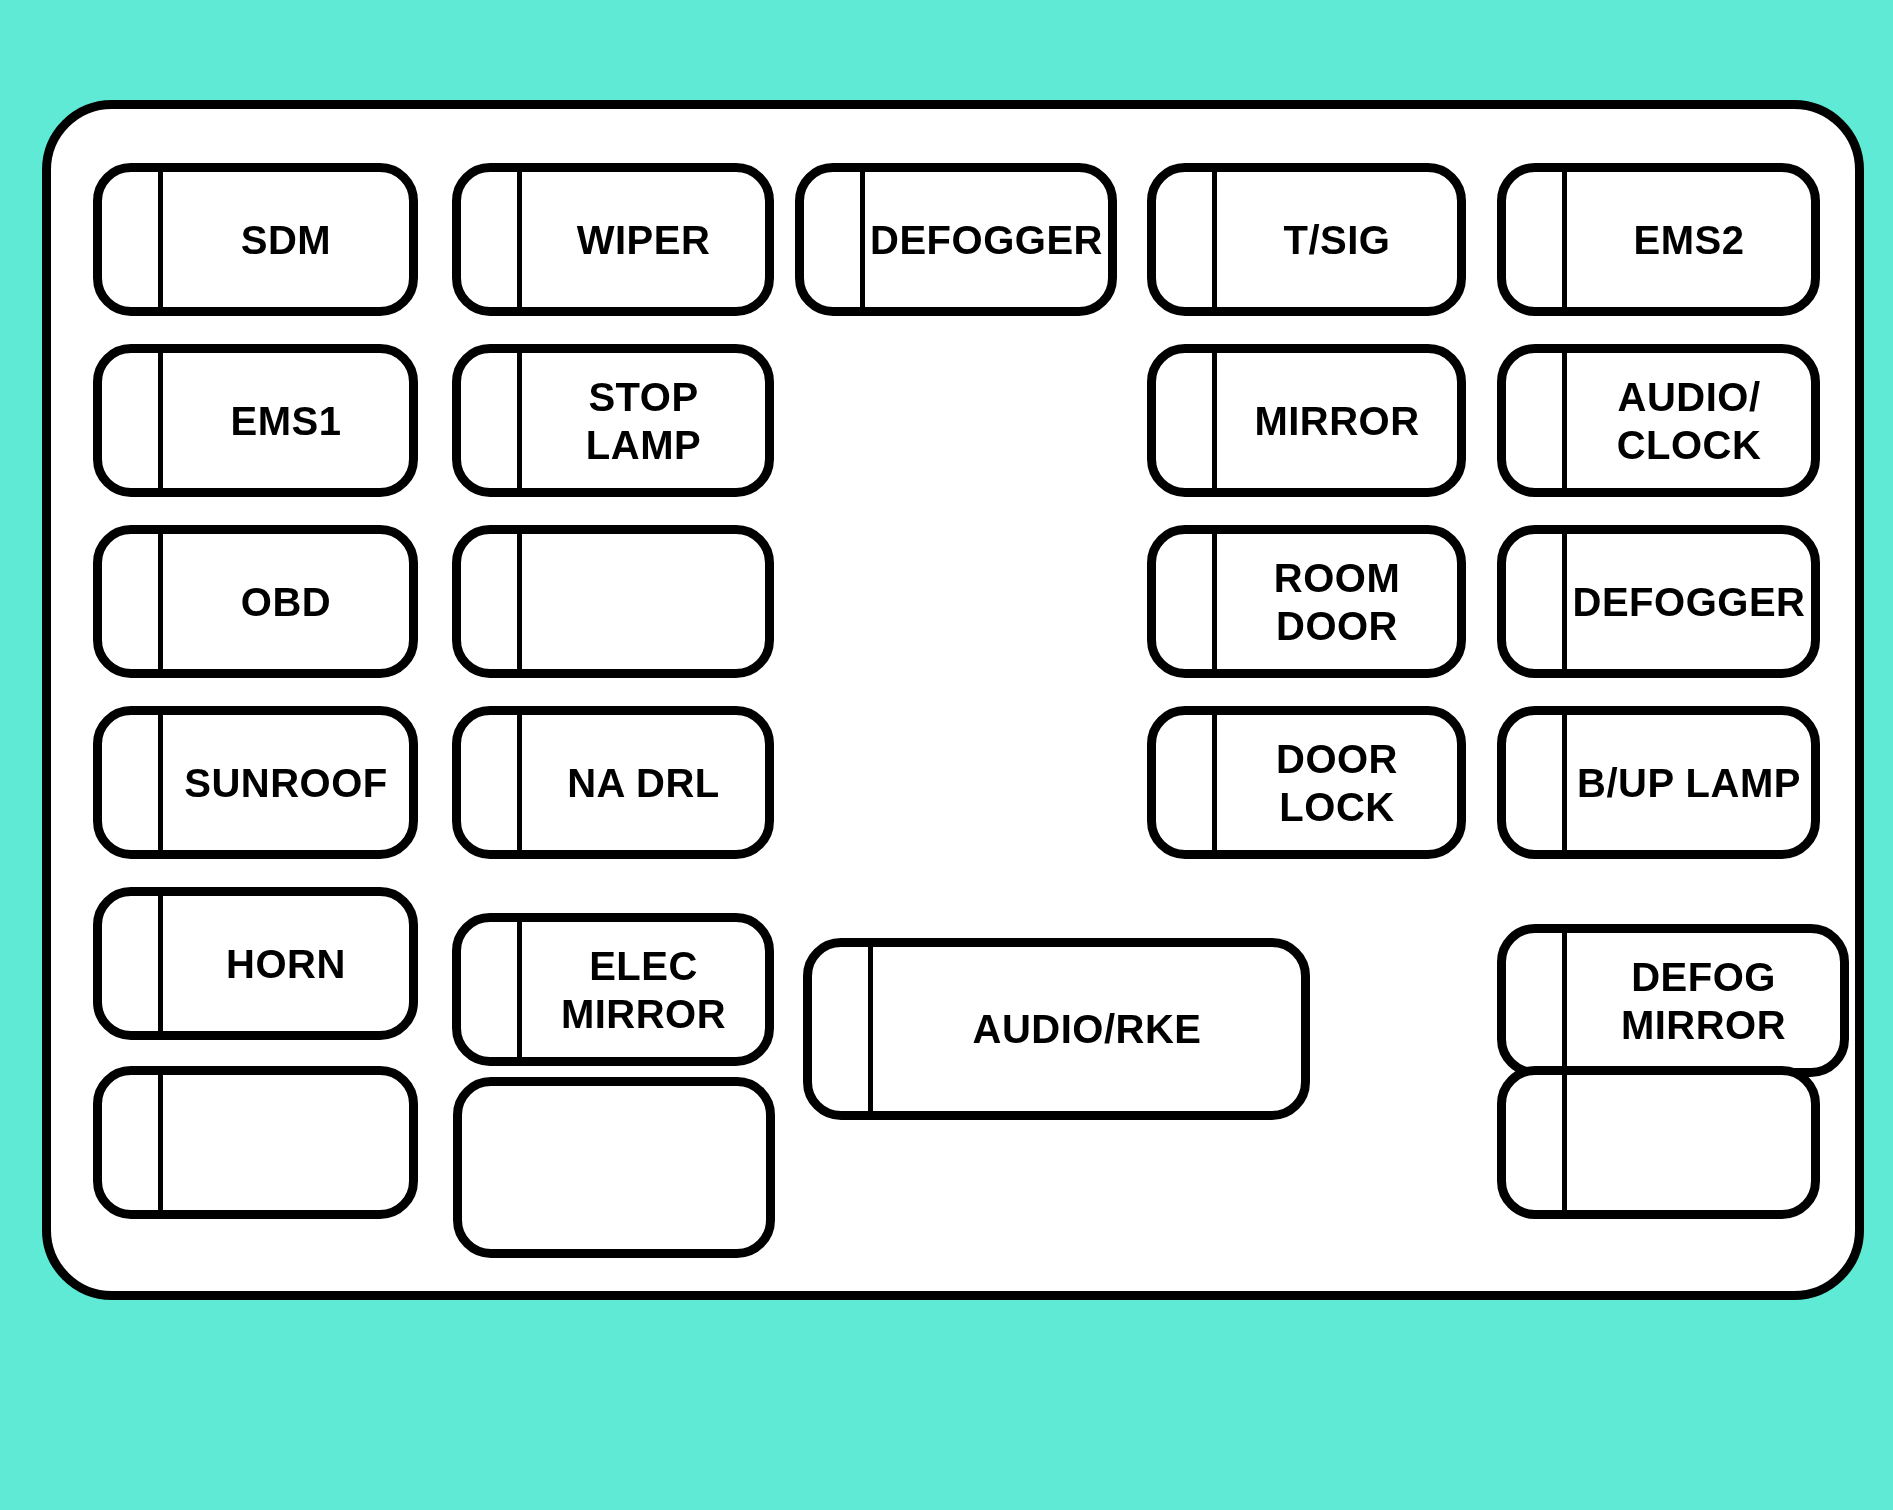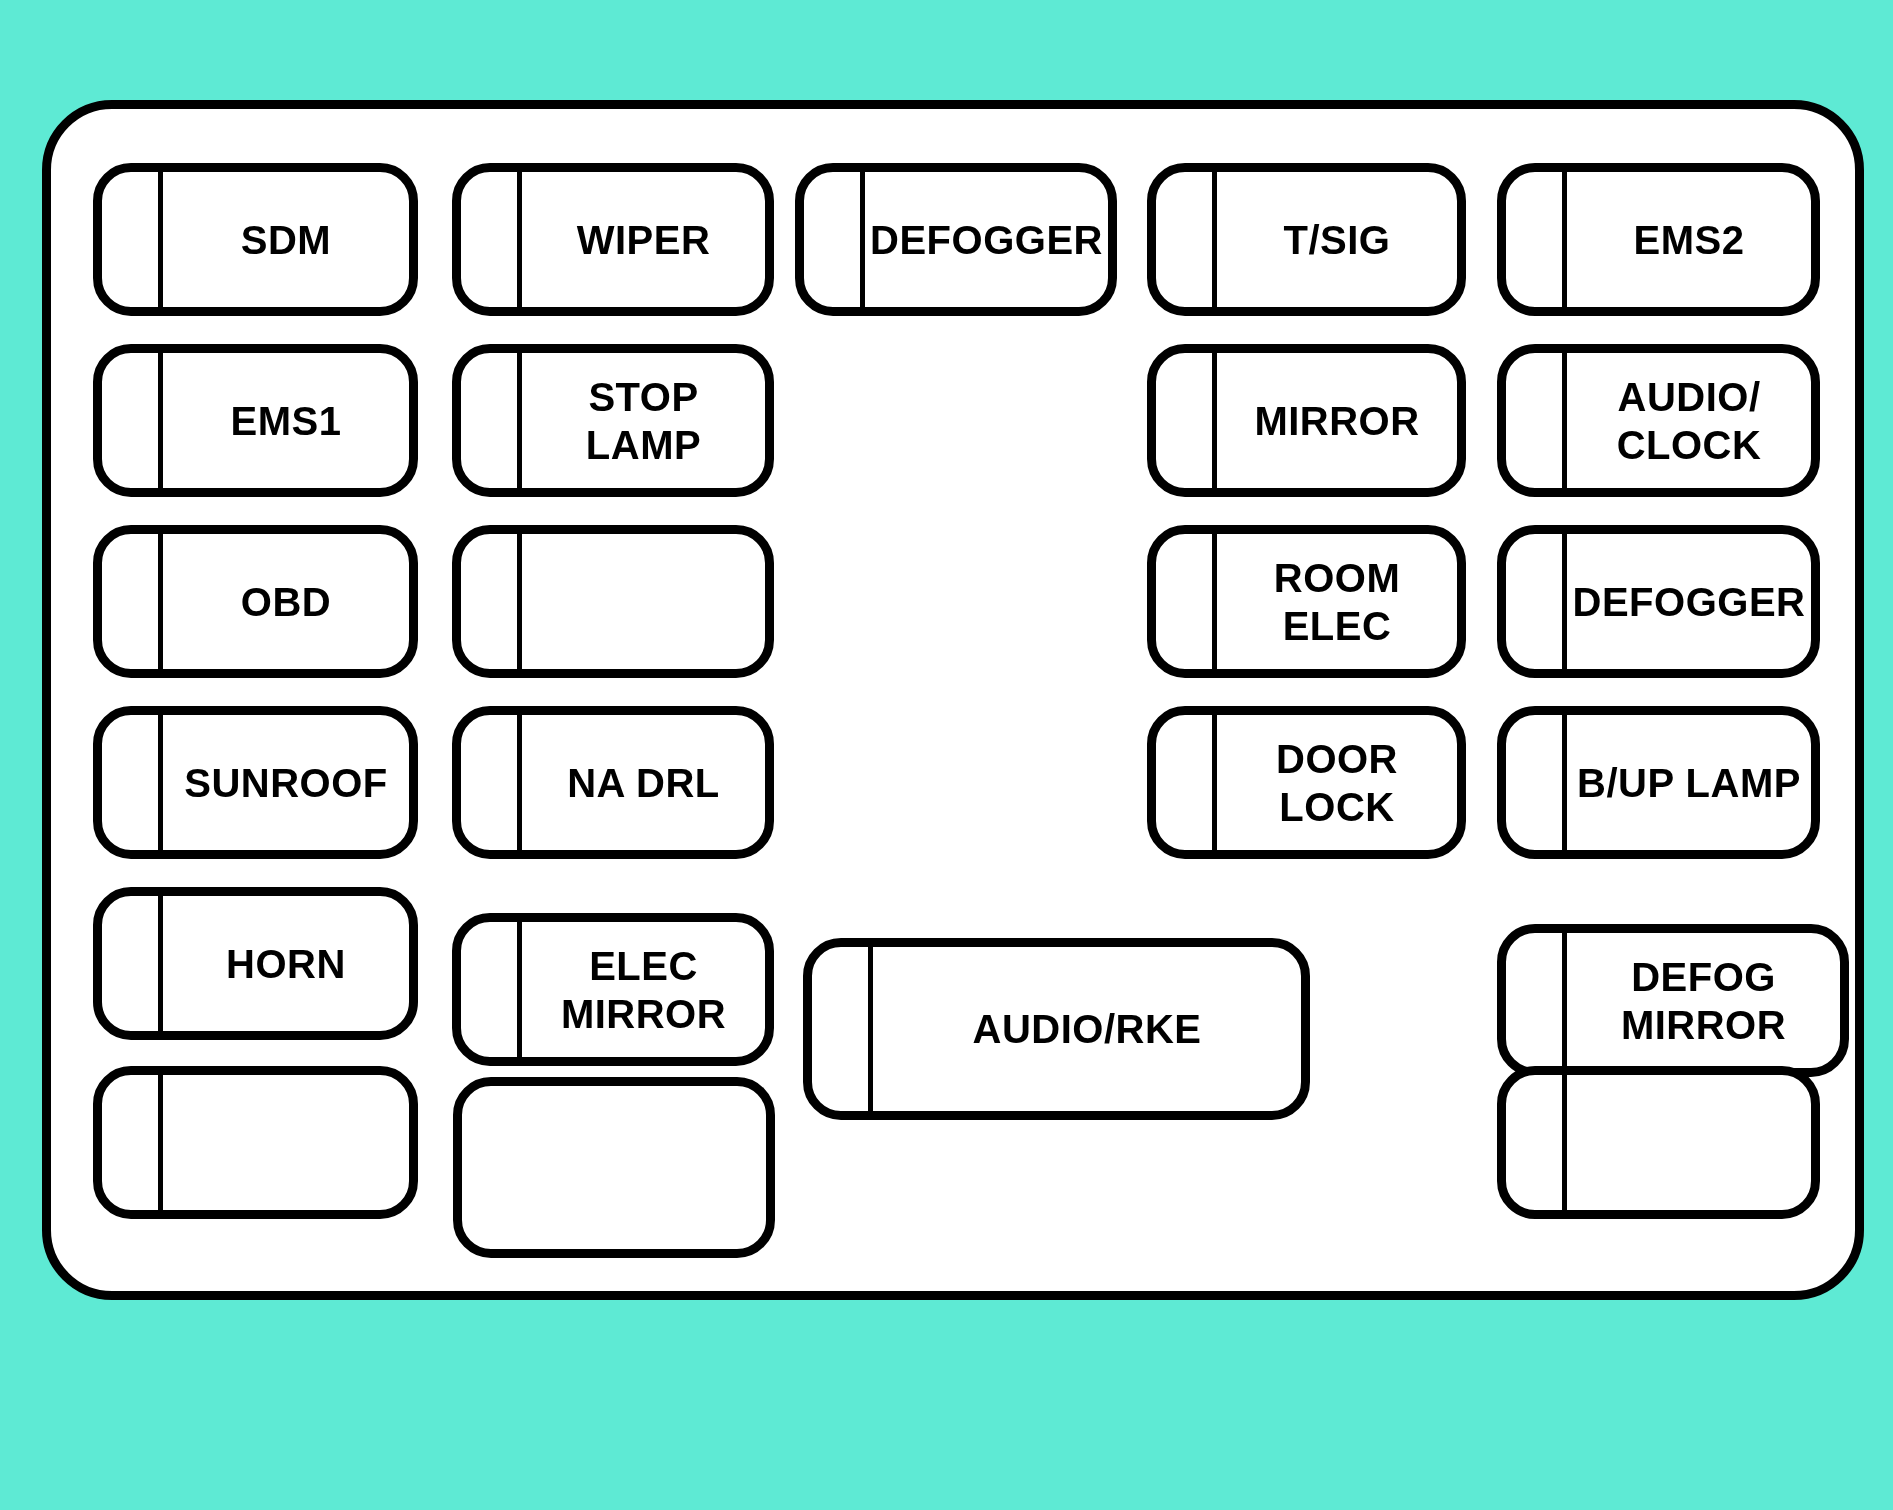--- a/index.html
+++ b/index.html
@@ -108,21 +108,21 @@
         <div class="fuse-divider"></div>
         <div class="fuse-label">OBD</div>
       </div>
       <div class="fuse-box" style="left: 452px; top: 525px; width: 322px; height: 153px;">
         <div class="fuse-divider"></div>
         <div class="fuse-label"></div>
       </div>
       <div class="fuse-box" style="left: 1147px; top: 525px; width: 319px; height: 153px;">
         <div class="fuse-divider"></div>
         <div class="fuse-label">ROOM
-ELEC</div>
+DOOR</div>
       </div>
       <div class="fuse-box" style="left: 1497px; top: 525px; width: 323px; height: 153px;">
         <div class="fuse-divider"></div>
         <div class="fuse-label">DEFOGGER</div>
       </div>
       <div class="fuse-box" style="left: 93px; top: 706px; width: 325px; height: 153px;">
         <div class="fuse-divider"></div>
         <div class="fuse-label">SUNROOF</div>
       </div>
       <div class="fuse-box" style="left: 452px; top: 706px; width: 322px; height: 153px;">

